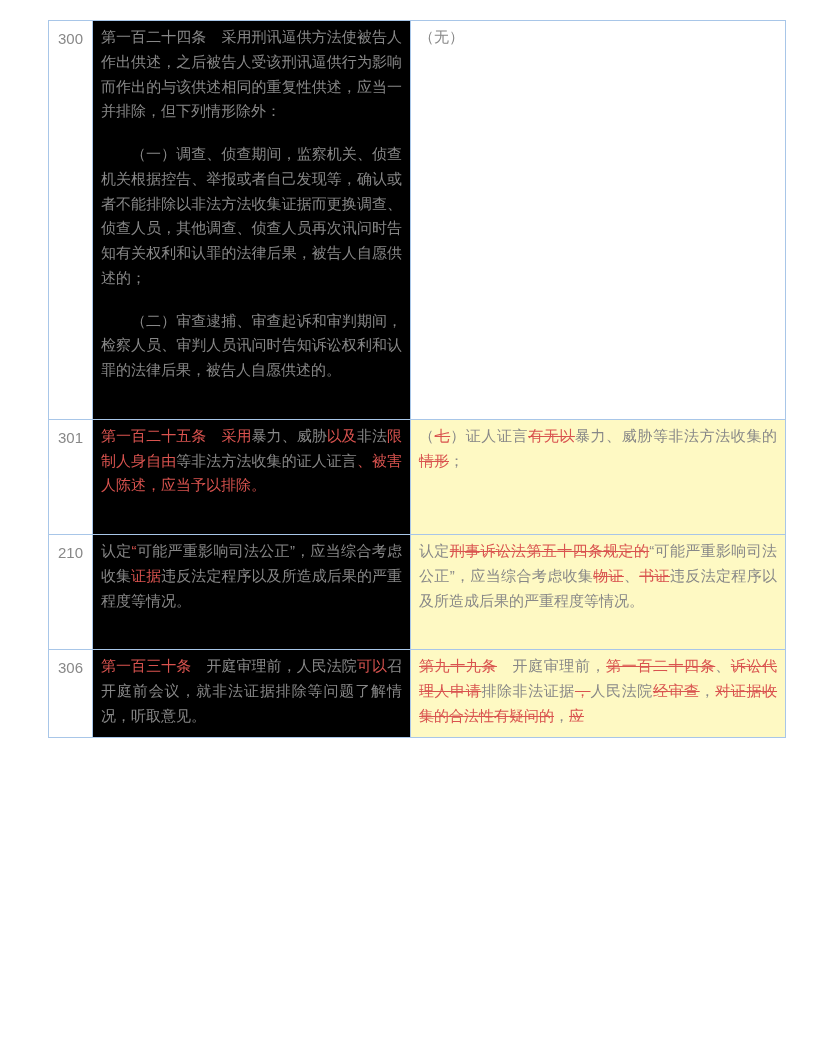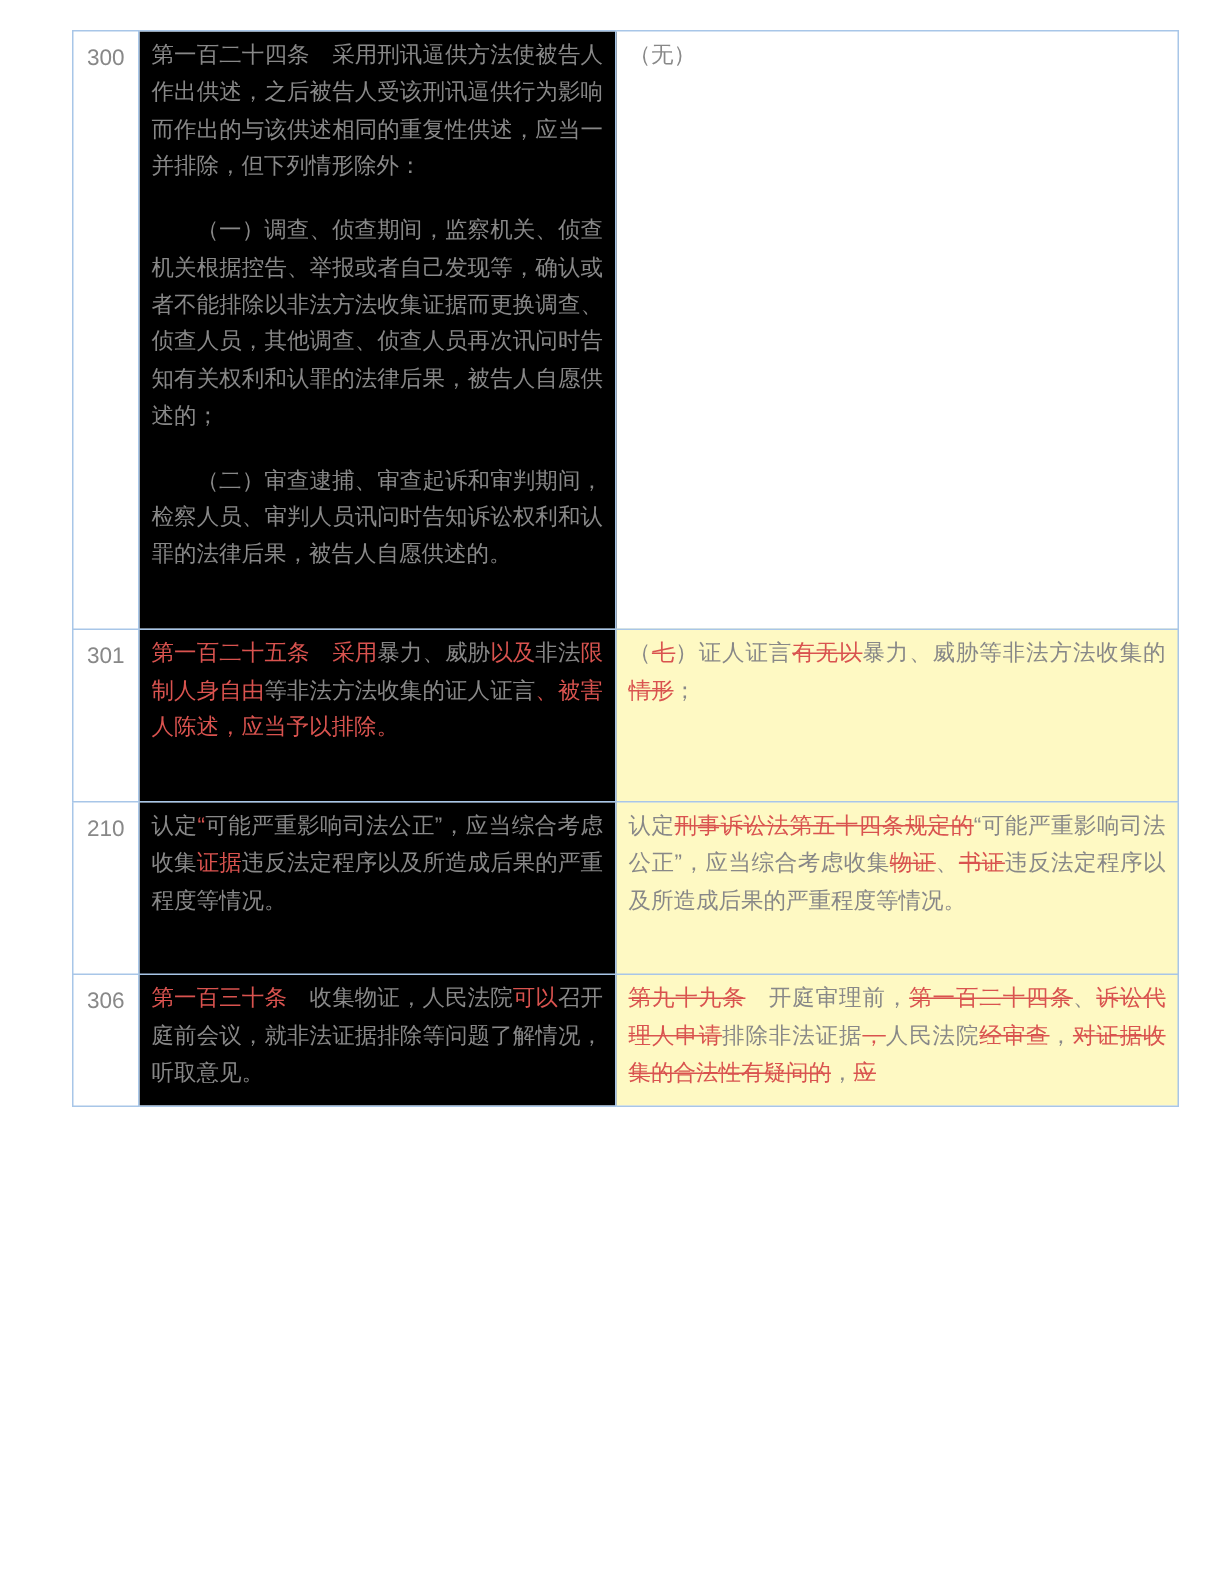--- a/index.html
+++ b/index.html
@@ -85,21 +85,21 @@
             <div class="gap"></div>
             <div class="gap"></div>
           </td>
           <td class="rightcell">
             <div class="para"><span>认定</span><span class="del">刑事诉讼法第五十四条规定的</span><span>“可能严重影响司法公正”，应当综合考虑收集</span><span class="del">物证</span><span>、</span><span class="del">书证</span><span>违反法定程序以及所造成后果的严重程度等情况。</span></div>
           </td>
         </tr>
         <tr class="tint-left tint-right">
           <td class="numcell">306</td>
           <td class="leftcell">
-            <div class="para"><span class="ins">第一百三十条</span><span>　收集物证，人民法院</span><span class="ins">可以</span><span>召开庭前会议，就非法证据排除等问题了解情况，听取意见。</span></div>
+            <div class="para"><span class="ins">第一百三十条</span><span>　开庭审理前，人民法院</span><span class="ins">可以</span><span>召开庭前会议，就非法证据排除等问题了解情况，听取意见。</span></div>
           </td>
           <td class="rightcell">
             <div class="para"><span class="del">第九十九条</span><span>　开庭审理前，</span><span class="del">第一百二十四条</span><span>、</span><span class="del">诉讼代理人申请</span><span>排除非法证据</span><span class="del">，</span><span>人民法院</span><span class="del">经审查</span><span>，</span><span class="del">对证据收集的合法性有疑问的</span><span>，</span><span class="del">应</span></div>
           </td>
         </tr>
       </tbody>
   </table>
 </div>
 
 </body></html>

